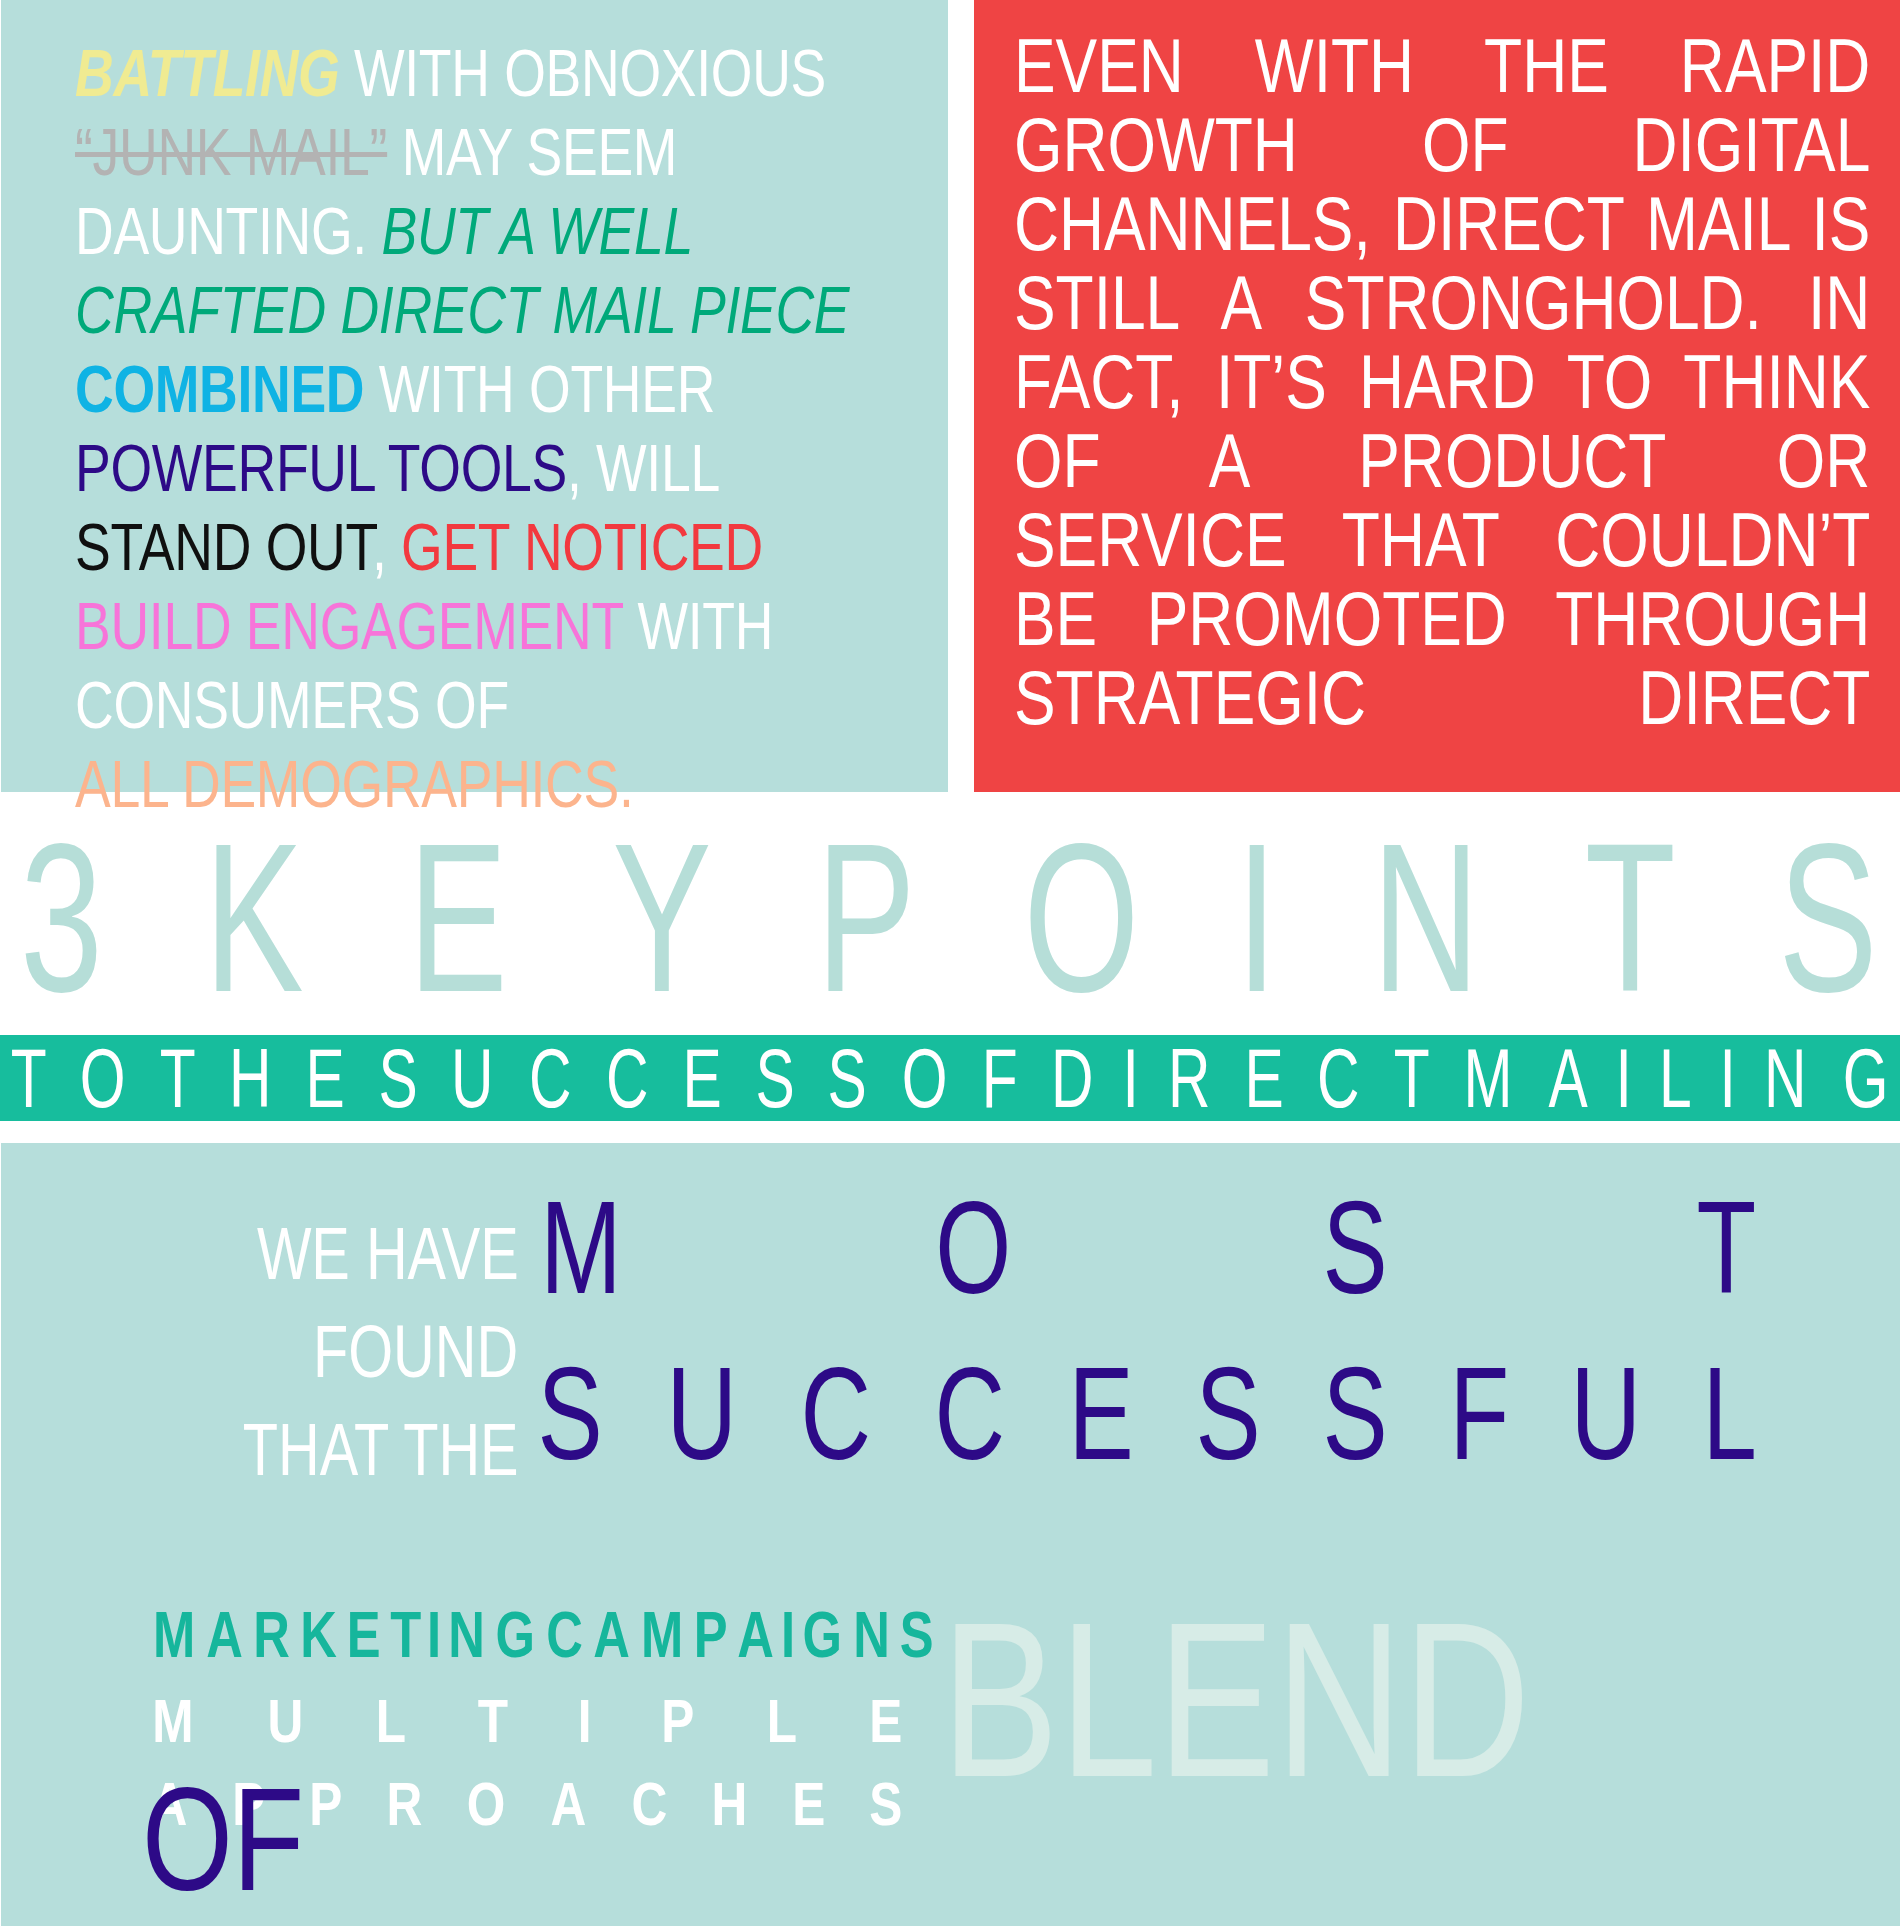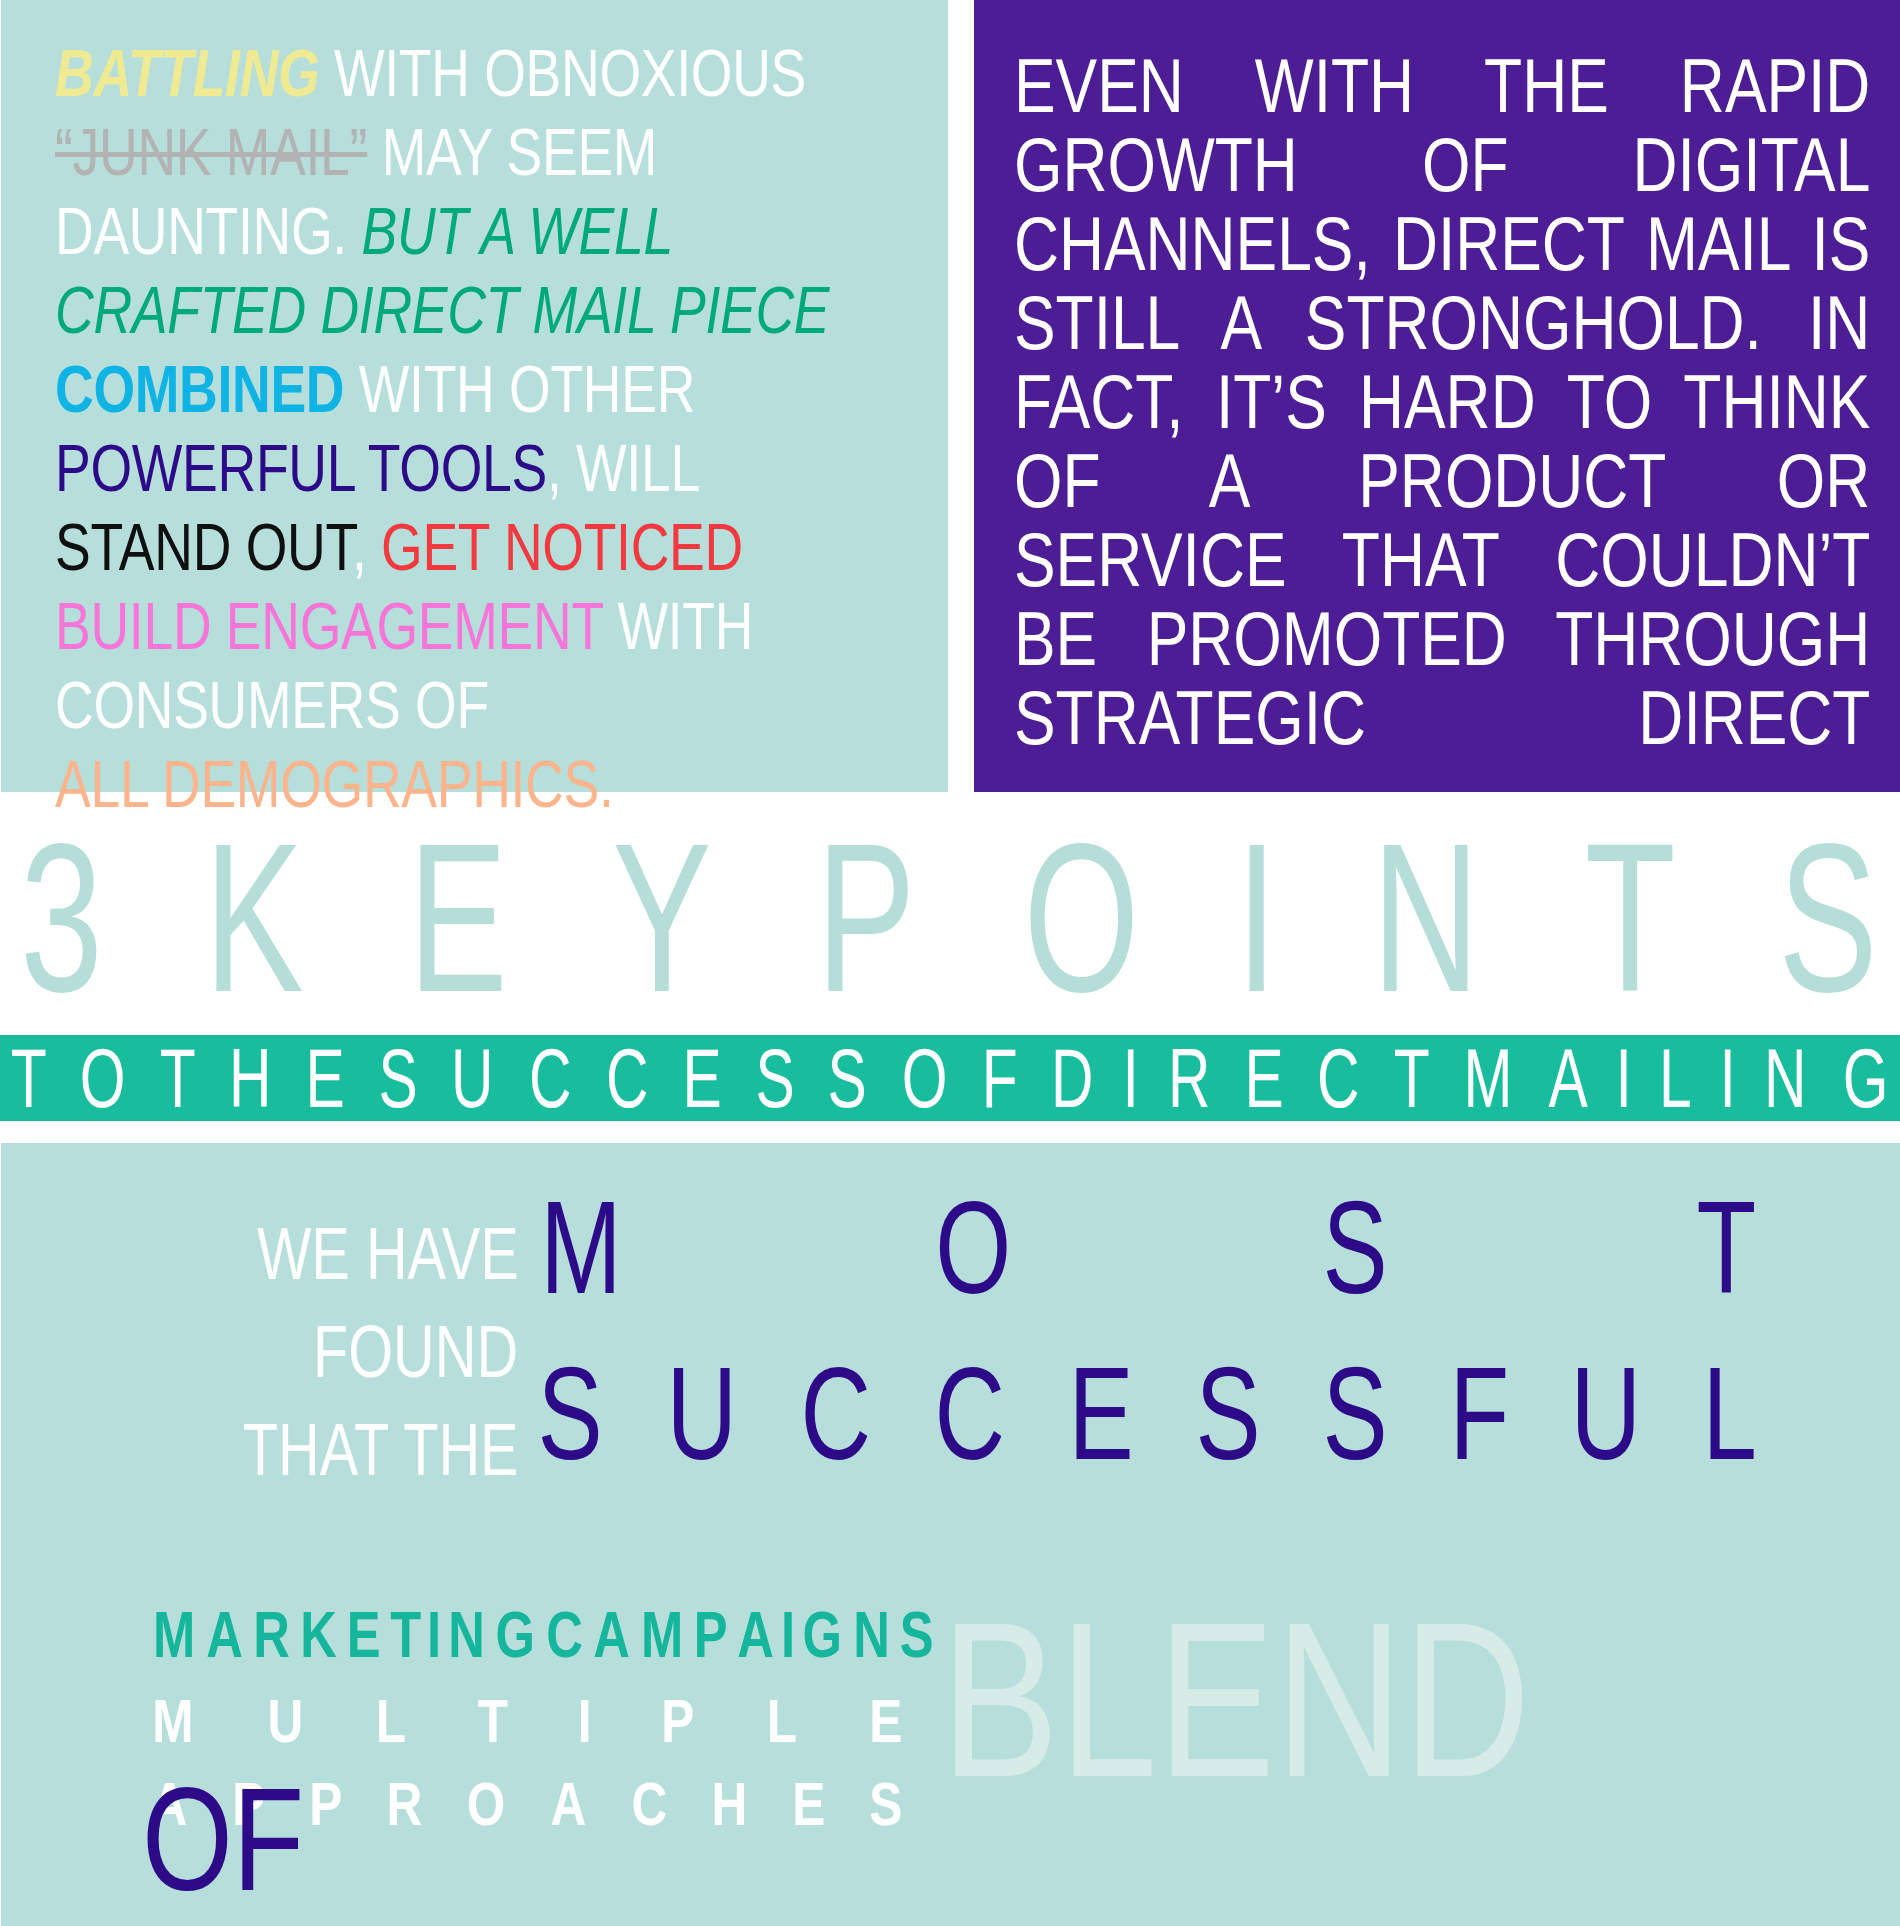--- a/index.html
+++ b/index.html
@@ -17,21 +17,21 @@
 
   
   #panel-intro {
     position: absolute;
     left: 1.3px;
     top: 0px;
     width: 947px;
     height: 792px;
     background: #b6dedb;
     box-sizing: border-box;
-    padding: 33px 0 0 54px;
+    padding: 33px 0 0 74px;
   }
   .intro-line {
     font-family: "Liberation Sans Narrow", "Liberation Sans", sans-serif;
     font-size: 67px;
     line-height: 79px;
     white-space: nowrap;
     font-stretch: condensed;
     transform: scaleX(0.80);
     transform-origin: left center;
     letter-spacing: -0.4px;
@@ -48,23 +48,23 @@
   .t-pink     { color: #f774d9; }
   .t-peach    { color: #fcb48d; }
 
   
   #panel-stronghold {
     position: absolute;
     left: 974px;
     top: 0px;
     width: 927px;
     height: 792px;
-    background: #4c1d95;
+    background: #ef4444;
     box-sizing: border-box;
-    padding: 46px 31px 0 40px;
+    padding: 26px 31px 0 40px;
   }
   #panel-stronghold .sh-body {
     font-family: "Liberation Sans Narrow", "Liberation Sans", sans-serif;
     color: #ffffff;
     font-size: 76px;
     line-height: 79px;
     text-align: justify;
     transform: scaleX(0.82);
     transform-origin: left top;
     width: 122%;

